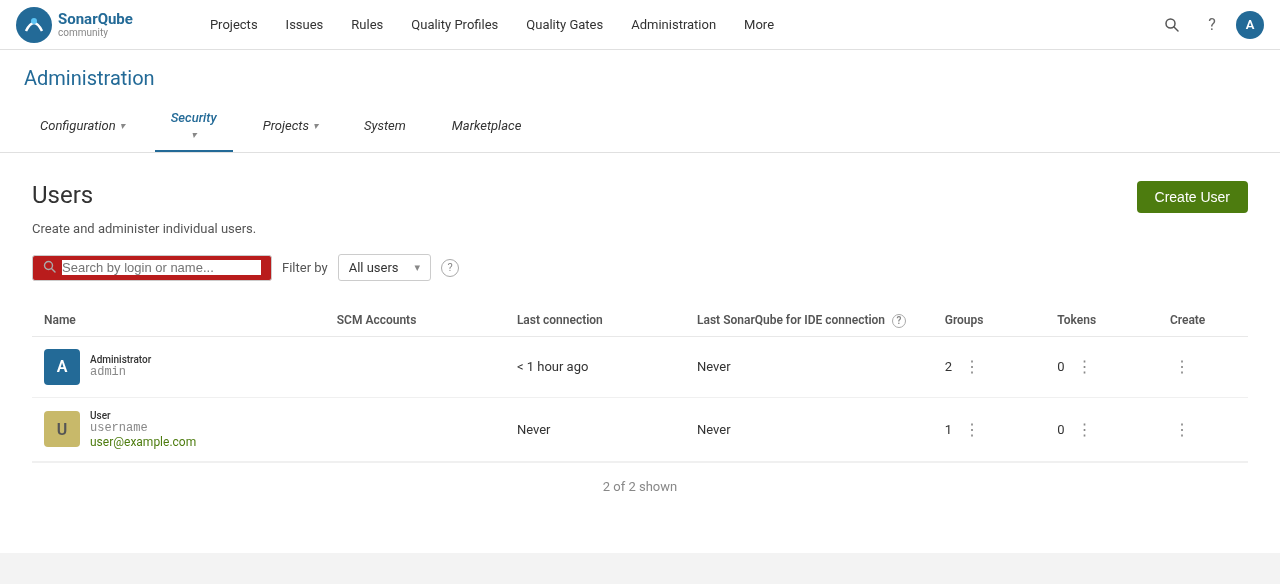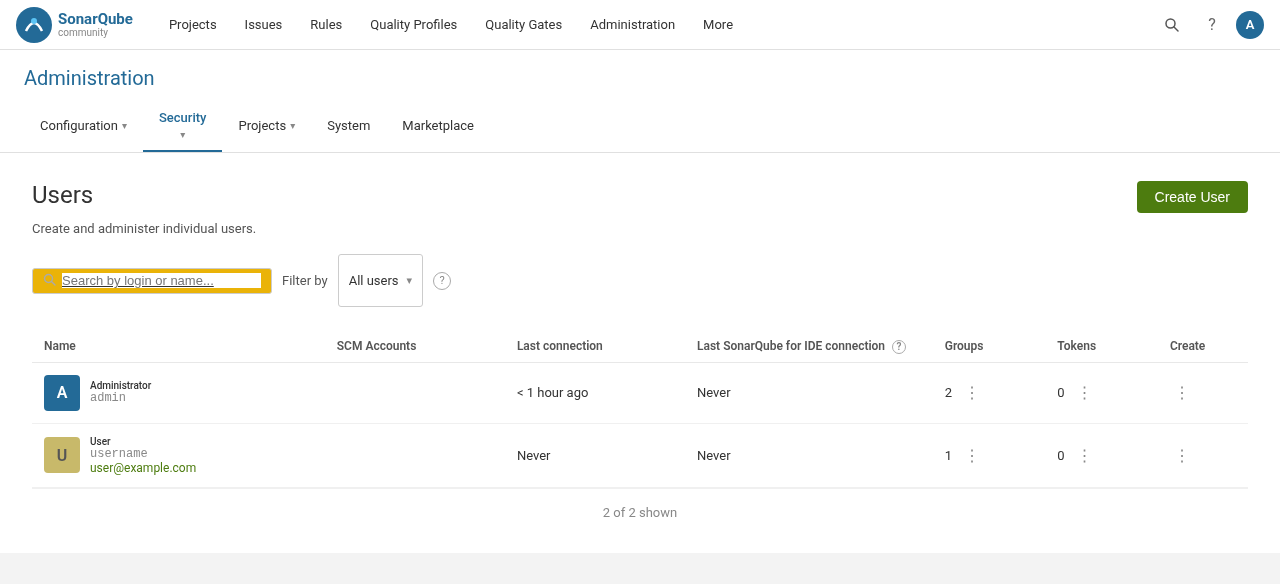--- a/index.html
+++ b/index.html
@@ -7,20 +7,21 @@
 
     
     .top-nav {
       background: #fff;
       border-bottom: 1px solid #e0e0e0;
       display: flex;
       align-items: center;
       padding: 0 16px;
       height: 50px;
       position: relative;
+      gap: 41px;
     }
     .logo-area {
       display: flex;
       align-items: center;
       margin-right: 24px;
       text-decoration: none;
     }
     .logo-icon {
       width: 36px;
       height: 36px;
@@ -87,21 +88,22 @@
       border-bottom: 1px solid #e0e0e0;
     }
     .page-title-admin {
       font-size: 20px;
       font-weight: 400;
       color: #236a97;
       margin-bottom: 12px;
     }
     .sub-nav {
       display: flex;
-      gap: 0;
+      gap: 14px;
+      font-style: italic;
     }
     .sub-nav-item {
       padding: 8px 16px 10px 16px;
       font-size: 13px;
       color: #333;
       cursor: pointer;
       border-bottom: 2px solid transparent;
       display: flex;
       align-items: center;
       gap: 4px;
@@ -160,22 +162,21 @@
       gap: 10px;
       margin-bottom: 24px;
     }
     .search-box {
       display: flex;
       align-items: center;
       border: 1px solid #ccc;
       border-radius: 3px;
       padding: 4px 10px;
       width: 240px;
-      background: #eab308;
-      text-decoration: underline;
+      background: #b91c1c;
     }
     .search-box input {
       border: none;
       outline: none;
       font-size: 13px;
       width: 100%;
       color: #333;
     }
     .search-icon-small {
       color: #aaa;
@@ -184,25 +185,25 @@
     }
     .filter-label {
       font-size: 13px;
       color: #555;
     }
     .filter-select {
       display: flex;
       align-items: center;
       border: 1px solid #ccc;
       border-radius: 3px;
-      padding: 18px 10px;
+      padding: 5px 10px;
       font-size: 13px;
       background: #fff;
       cursor: pointer;
-      gap: 8px;
+      gap: 16px;
       color: #333;
     }
     .help-icon {
       width: 18px;
       height: 18px;
       border-radius: 50%;
       border: 1px solid #aaa;
       display: flex;
       align-items: center;
       justify-content: center;

